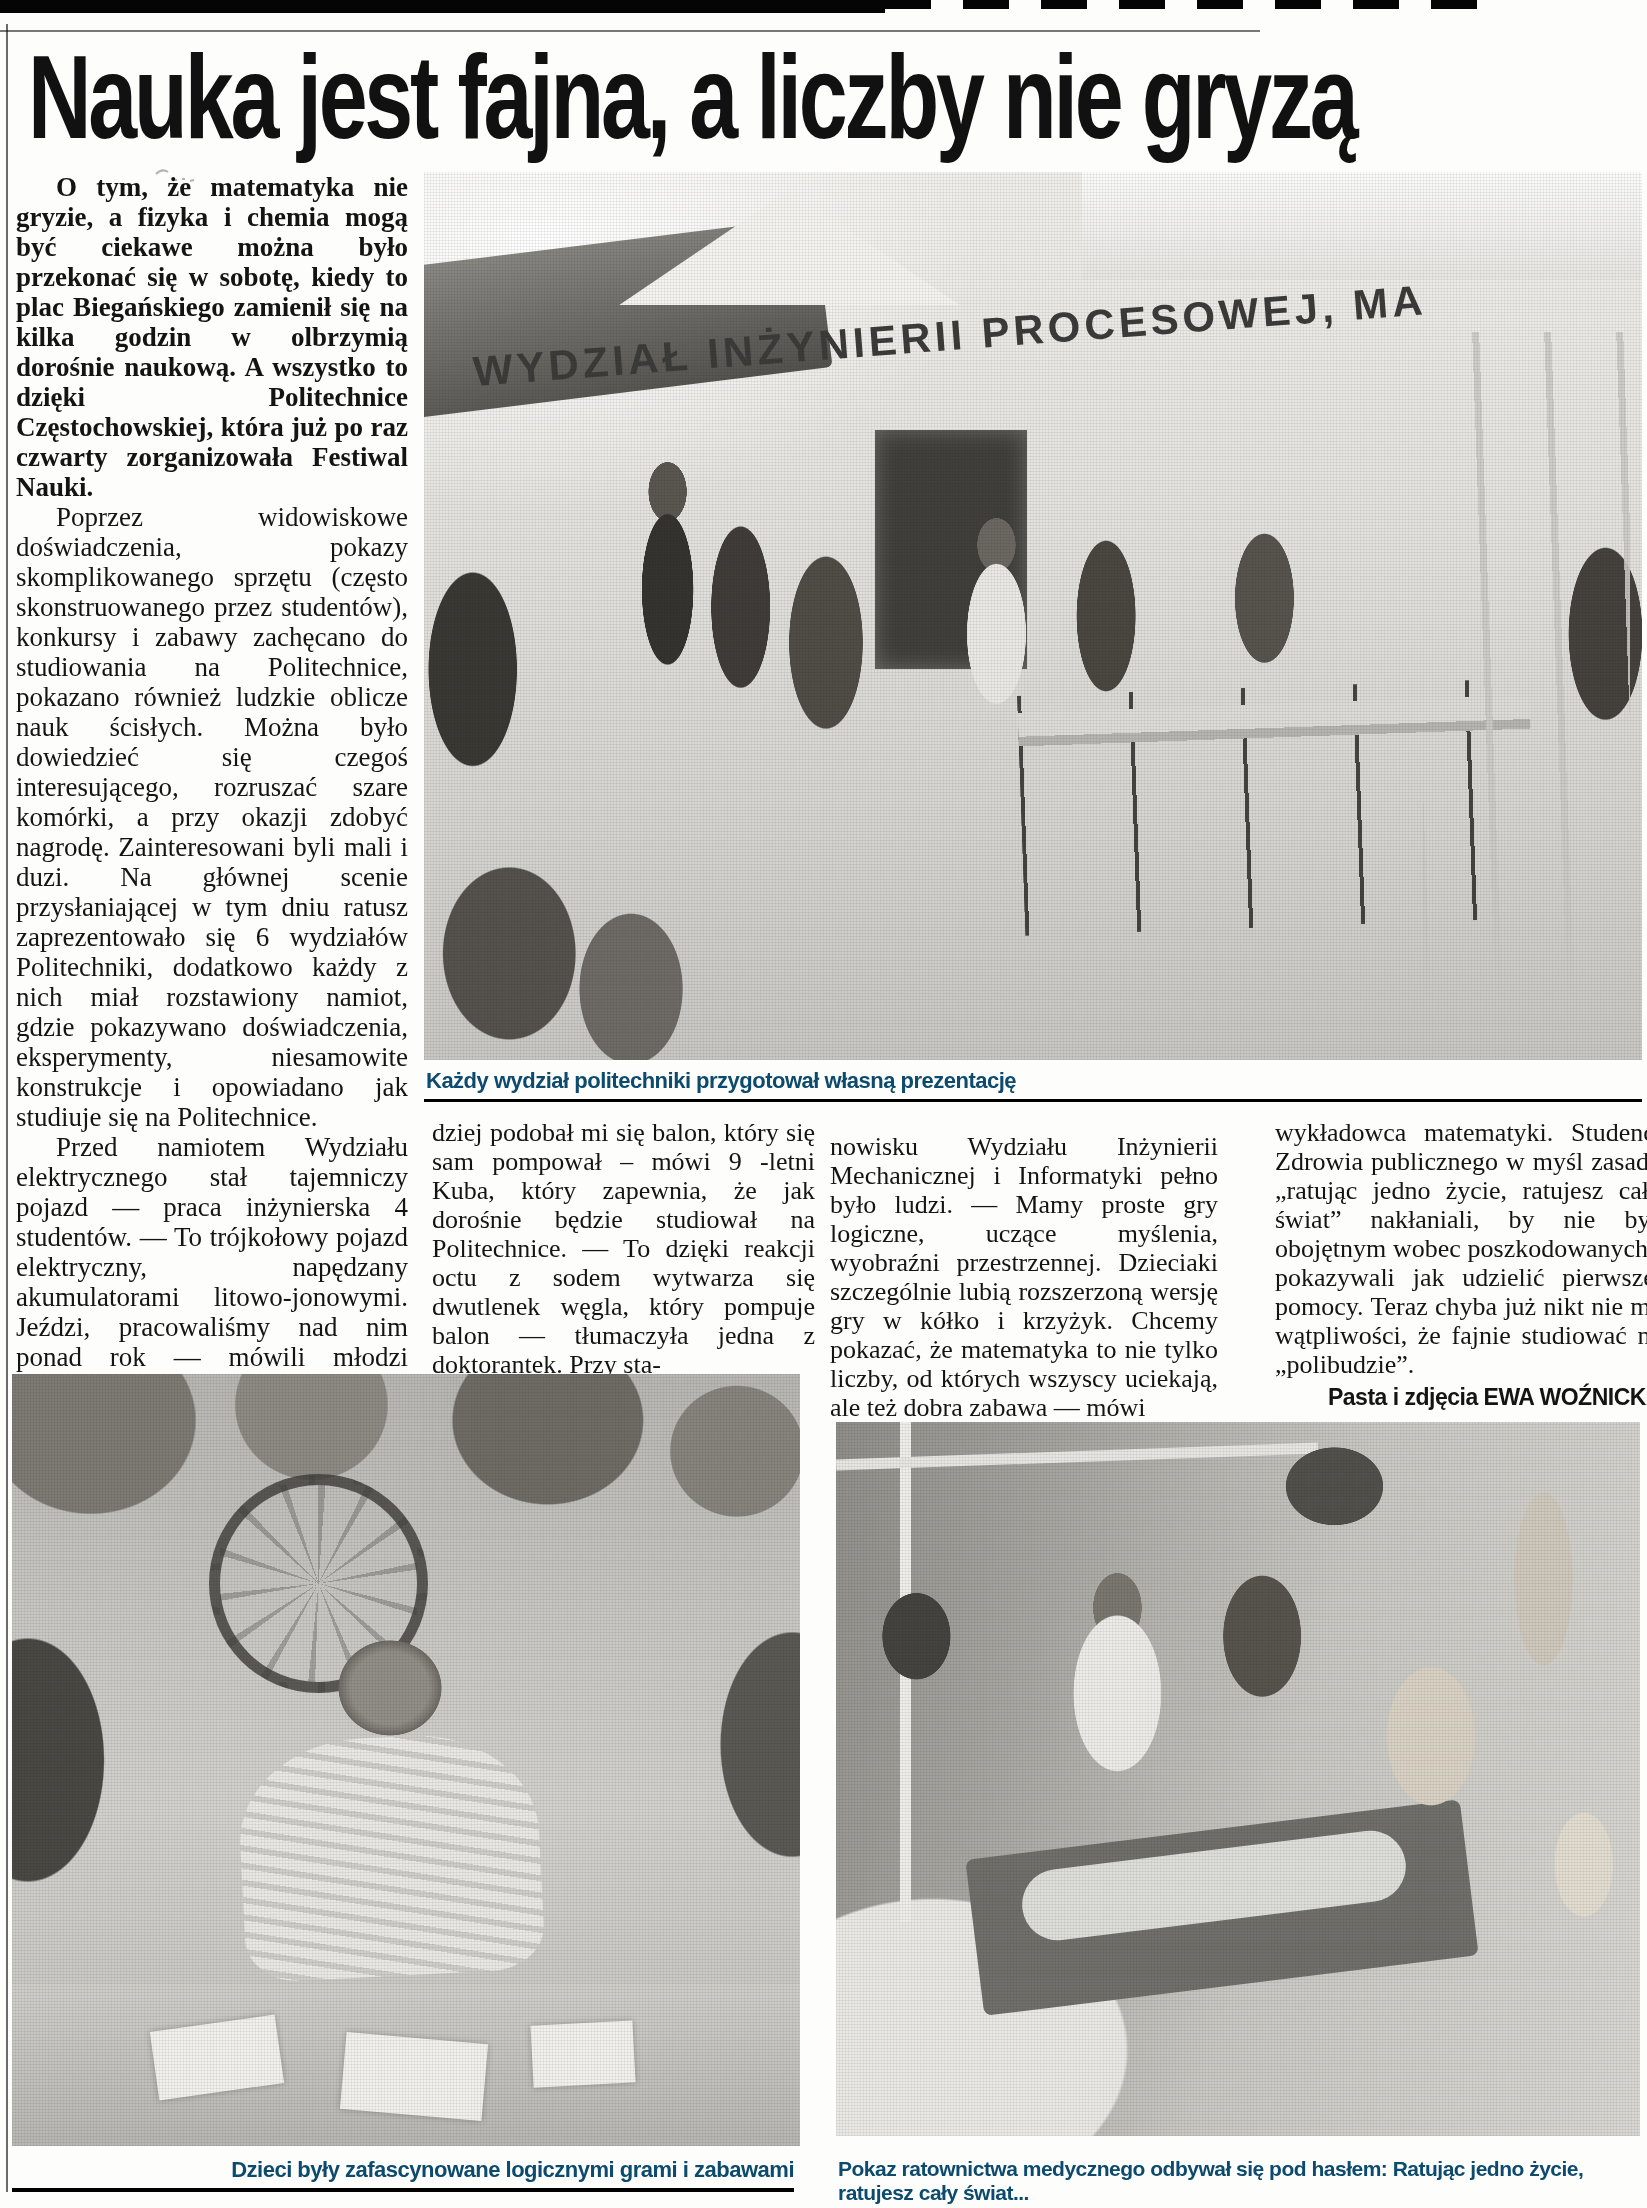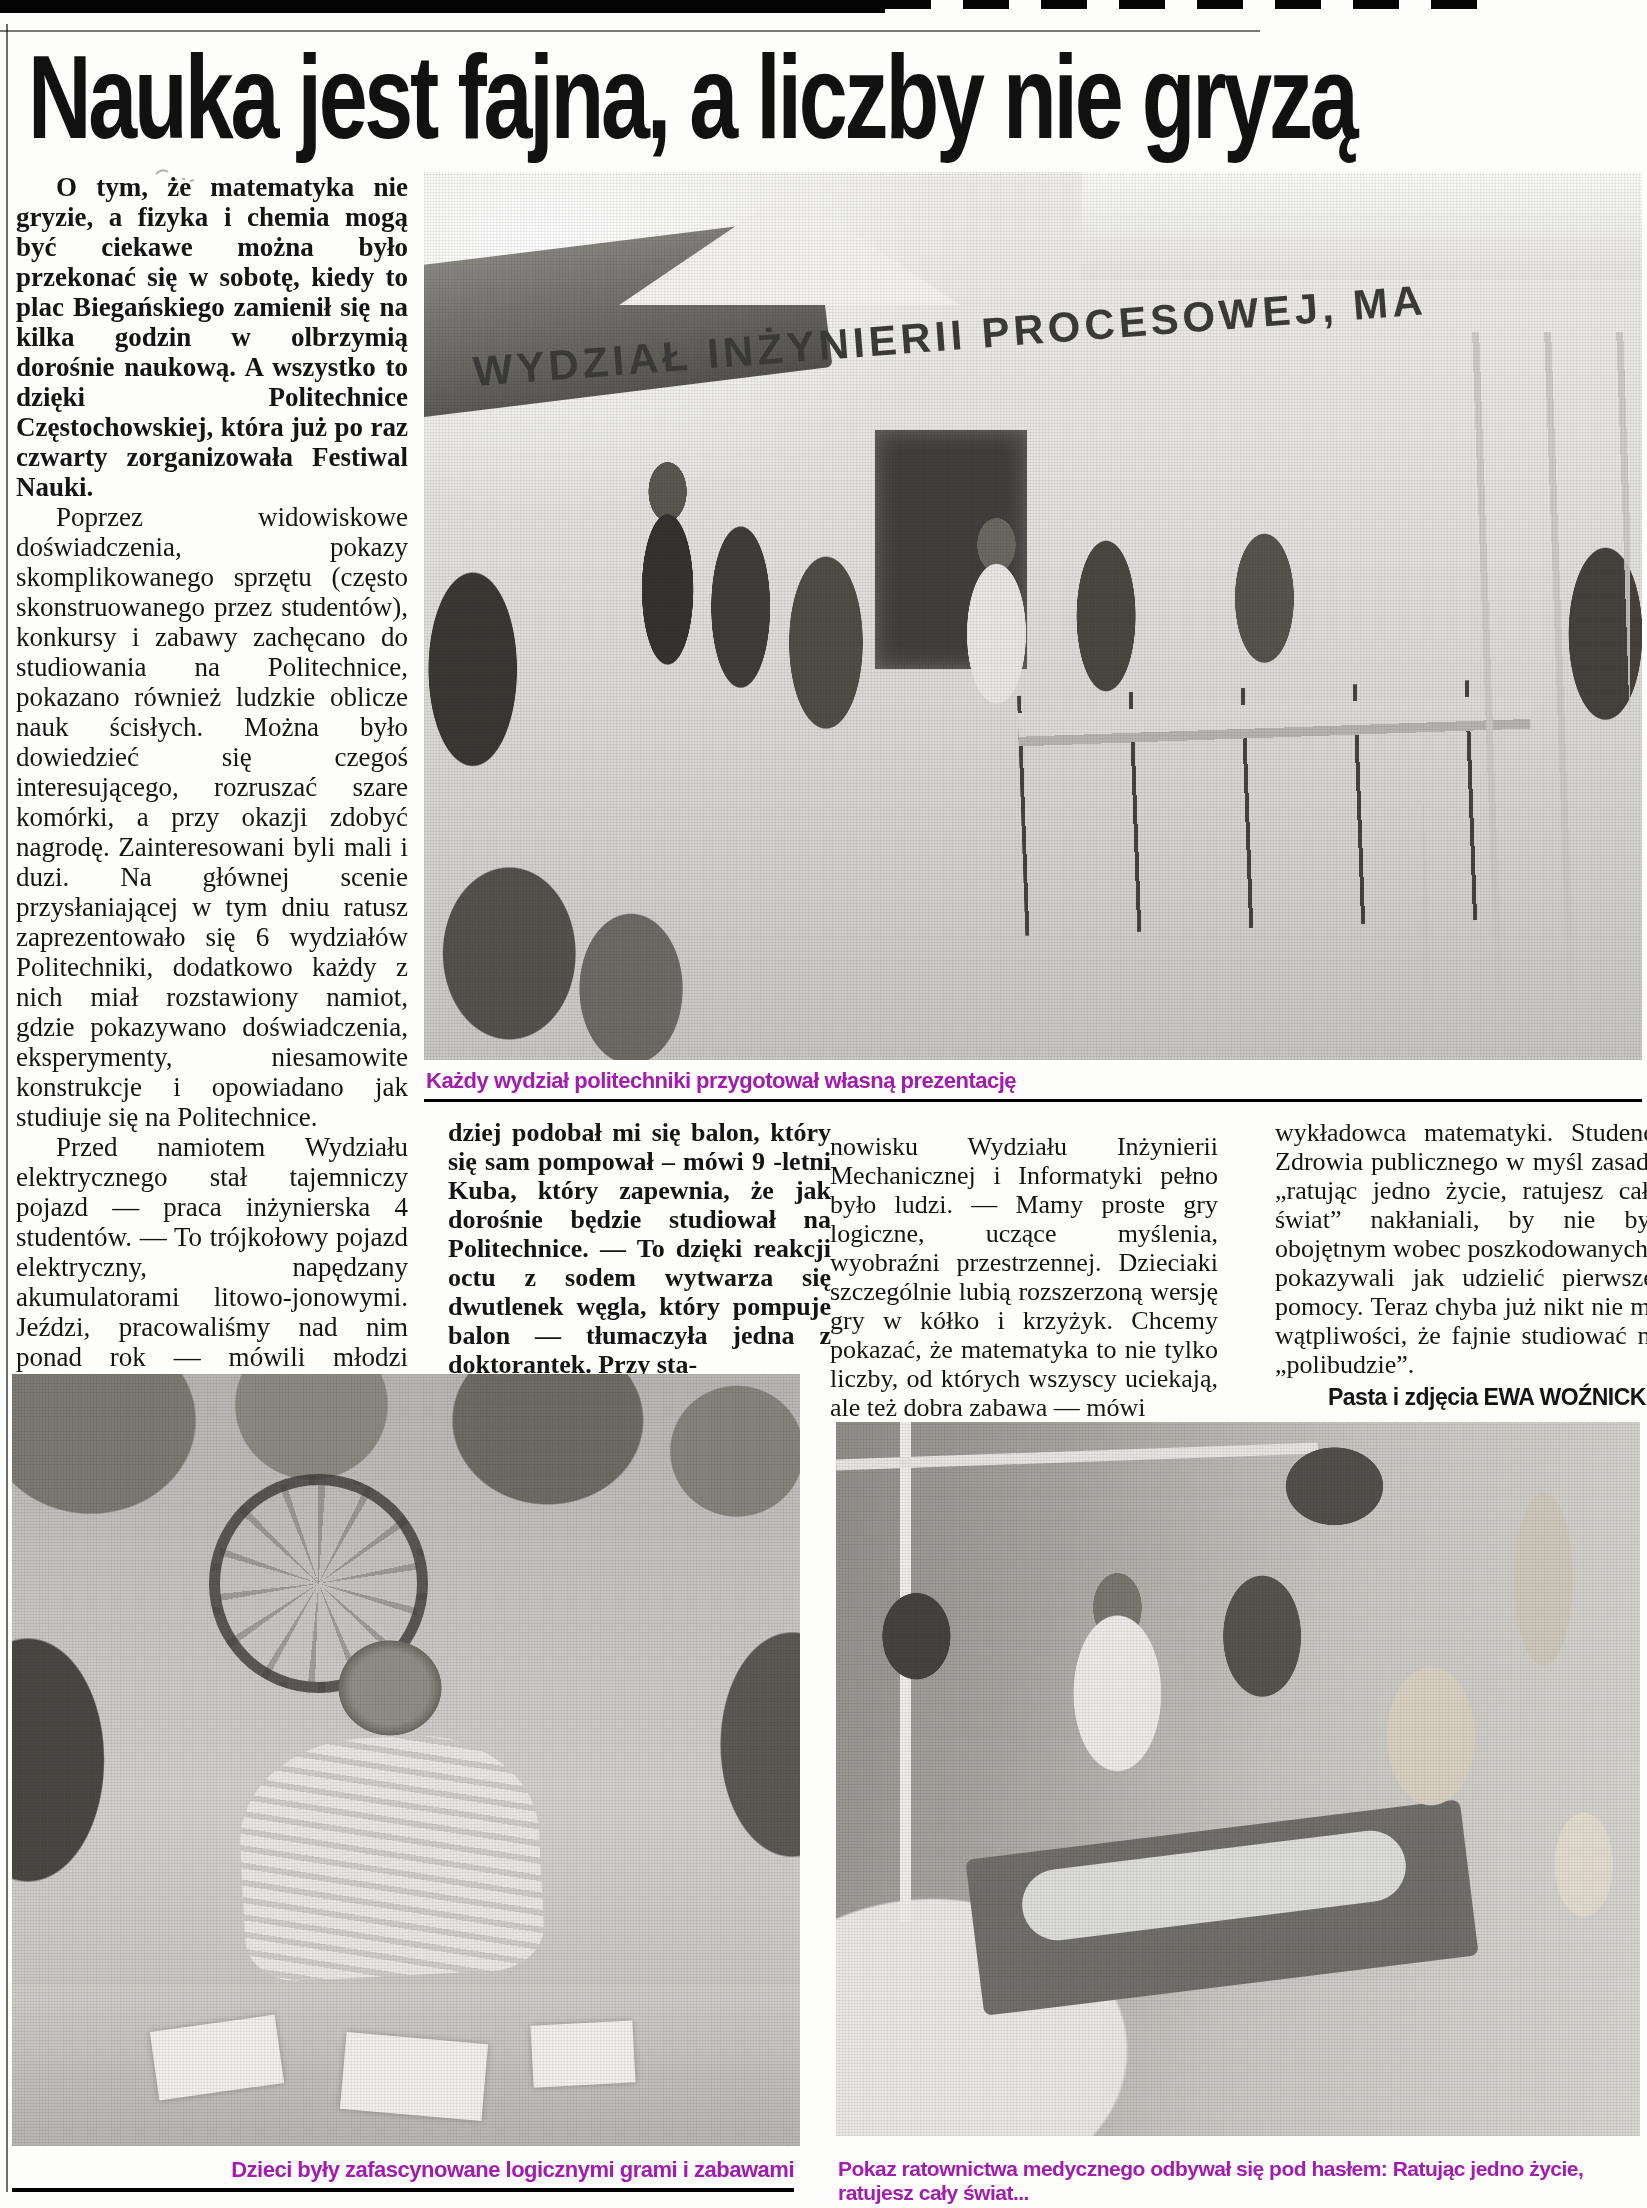--- a/index.html
+++ b/index.html
@@ -17,28 +17,28 @@
         font-family:"Liberation Sans",sans-serif;font-weight:700;font-size:110px;
         letter-spacing:-4px;white-space:nowrap;color:#111;
         transform:scale(.8,1.08);transform-origin:0 0;}
   
   .colblock{position:absolute;text-align:justify;}
   .col1{left:16px;top:172px;width:392px;font-size:27px;line-height:30px;}
   .col1 p{margin:0;text-indent:40px;}
   .col1 p.lead{font-weight:700;}
   .midcol{top:1118px;font-size:26px;line-height:29px;}
   .midcol p{margin:0;}
-  .col2{left:448px;width:383px;font-weight:bold;}
+  .col2{left:432px;width:383px;}
   .col3{left:830px;width:388px;margin-top:14px;}
   .col4{left:1275px;width:387px;}
   .byline{margin-top:4px;text-align:right;font-family:"Liberation Sans",sans-serif;
         font-weight:700;font-size:23px;letter-spacing:-0.5px;}
   
   .caption{position:absolute;font-family:"Liberation Sans",sans-serif;font-weight:700;
-        font-size:22px;letter-spacing:-0.5px;color:#a21caf;
+        font-size:22px;letter-spacing:-0.5px;color:#0c4a6e;
         padding:4px 0 5px 2px;border-bottom:4px solid #000;}
   .cap-top{left:424px;top:1064px;width:1216px;border-bottom-width:3px;}
   .cap-bl{left:12px;top:2153px;width:780px;text-align:right;}
   .cap-br{left:836px;top:2153px;width:804px;font-size:21px;}
   
   .photo{position:absolute;overflow:hidden;background:#d8d7d3;}
   .photo *{position:absolute;}
   .photo::after{content:"";position:absolute;inset:0;pointer-events:none;
         background-image:repeating-linear-gradient(0deg,rgba(20,20,20,.07) 0 1px,transparent 1px 3px),
                          repeating-linear-gradient(90deg,rgba(20,20,20,.06) 0 1px,transparent 1px 3px);}

